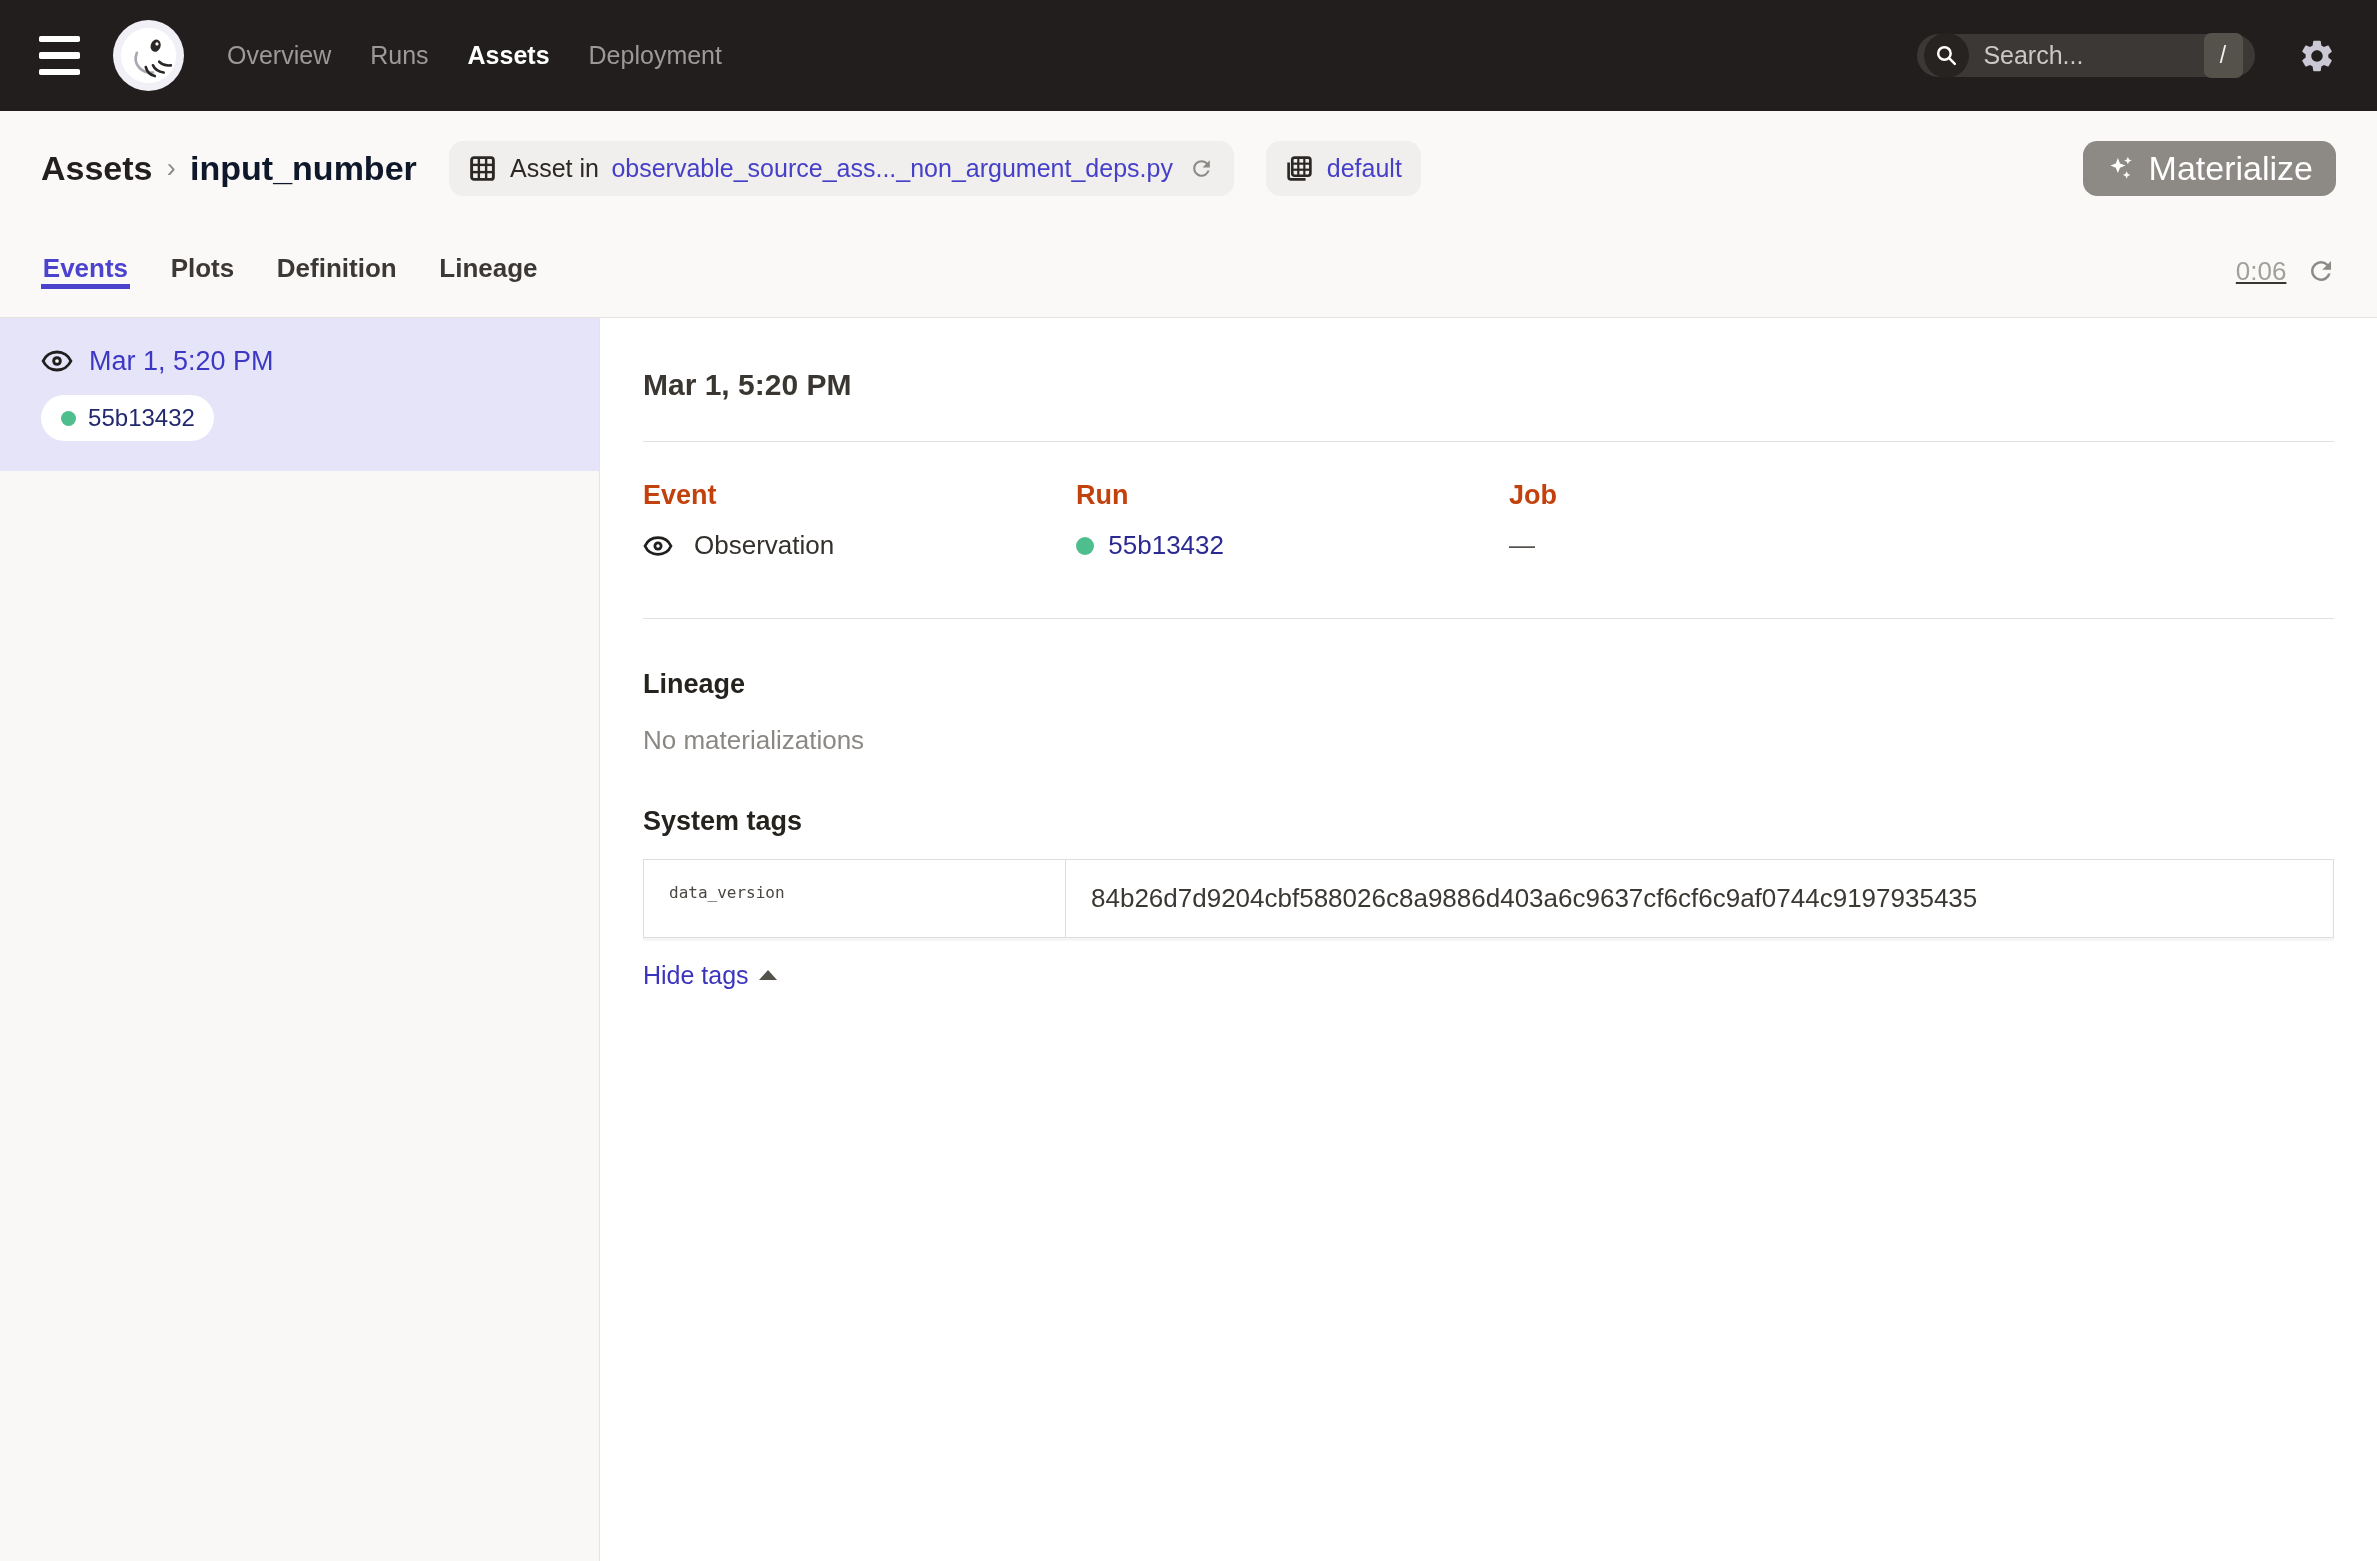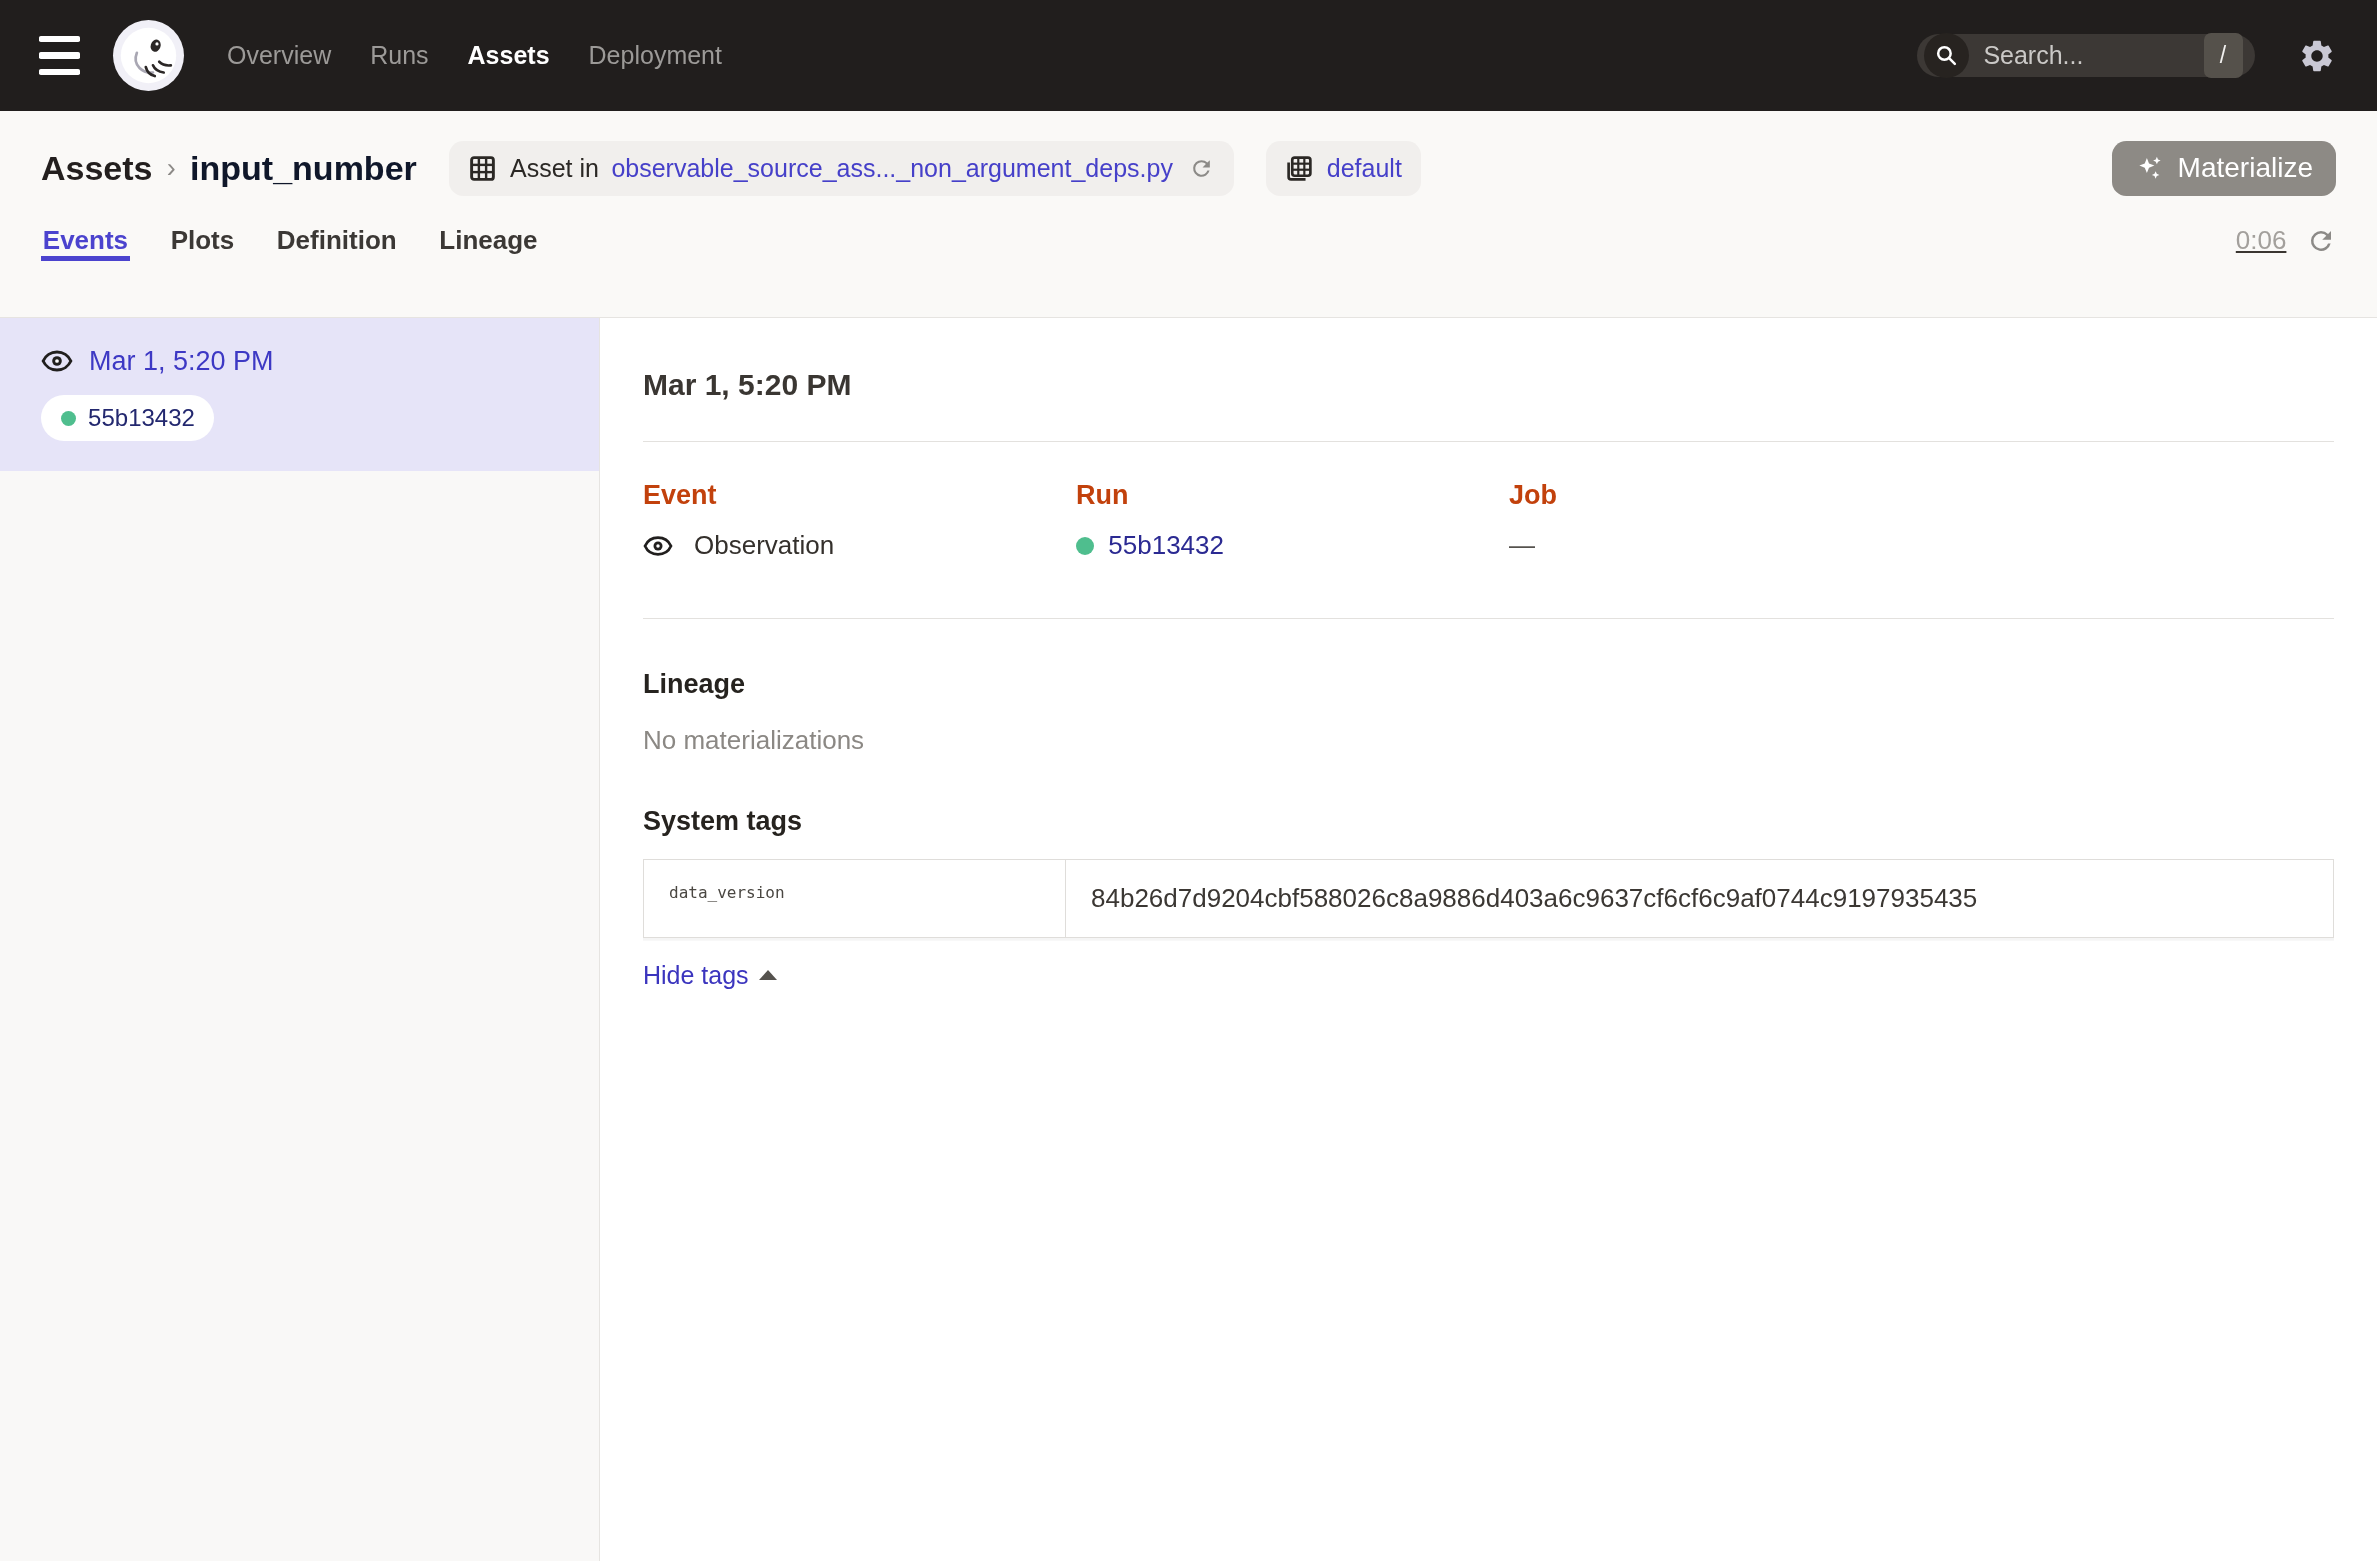--- a/index.html
+++ b/index.html
@@ -49,28 +49,28 @@
   .crumb-current { font-size:34px; font-weight:700; color:#0f172a; }
   .chip {
     margin-left:19.6px; height:55px; background:#F1EFED; border-radius:14.3px;
     display:flex; align-items:center; padding:0 19.6px; gap:12.5px; font-size:25px; color:#2B2825;
   }
   .chip .link { color:#4640C9; cursor:pointer; }
   .chip-reload { display:flex; margin-left:3.6px; cursor:pointer; background:none; border:none; }
   .mat-spacer { flex:1; }
   .materialize-btn {
     height:55px; padding:0 23px; border-radius:14.3px; background:#8D8A85;
-    color:#FFFFFF; font-size:28px; font-family:inherit; border:none; cursor:pointer;
+    color:#FFFFFF; font-size:34px; font-family:inherit; border:none; cursor:pointer;
     display:flex; align-items:center; gap:12.5px;
   }
 
   
   .tabs-row {
     height:93px; background:#FAF9F7; border-bottom:0.9px solid #E6E4E1;
-    display:flex; align-items:flex-start; padding:0 41px; justify-content:space-between;
+    display:flex; align-items:center; padding:0 41px; justify-content:space-between;
   }
   .tabs { display:flex; gap:39px; }
   .tab {
     display:flex; align-items:center; font-size:26px; font-weight:600; color:#3B3835;
     border:none; background:none; font-family:inherit; cursor:pointer;
     border-bottom:5.4px solid transparent; padding:0 1.8px;
   }
   .tab.active { color:#4B43CE; border-bottom-color:#4B43CE; }
   .refresh-zone { display:flex; align-items:center; gap:19.6px;text-decoration:underline; }
   .countdown { font-size:26px; color:#A3A09C; }

